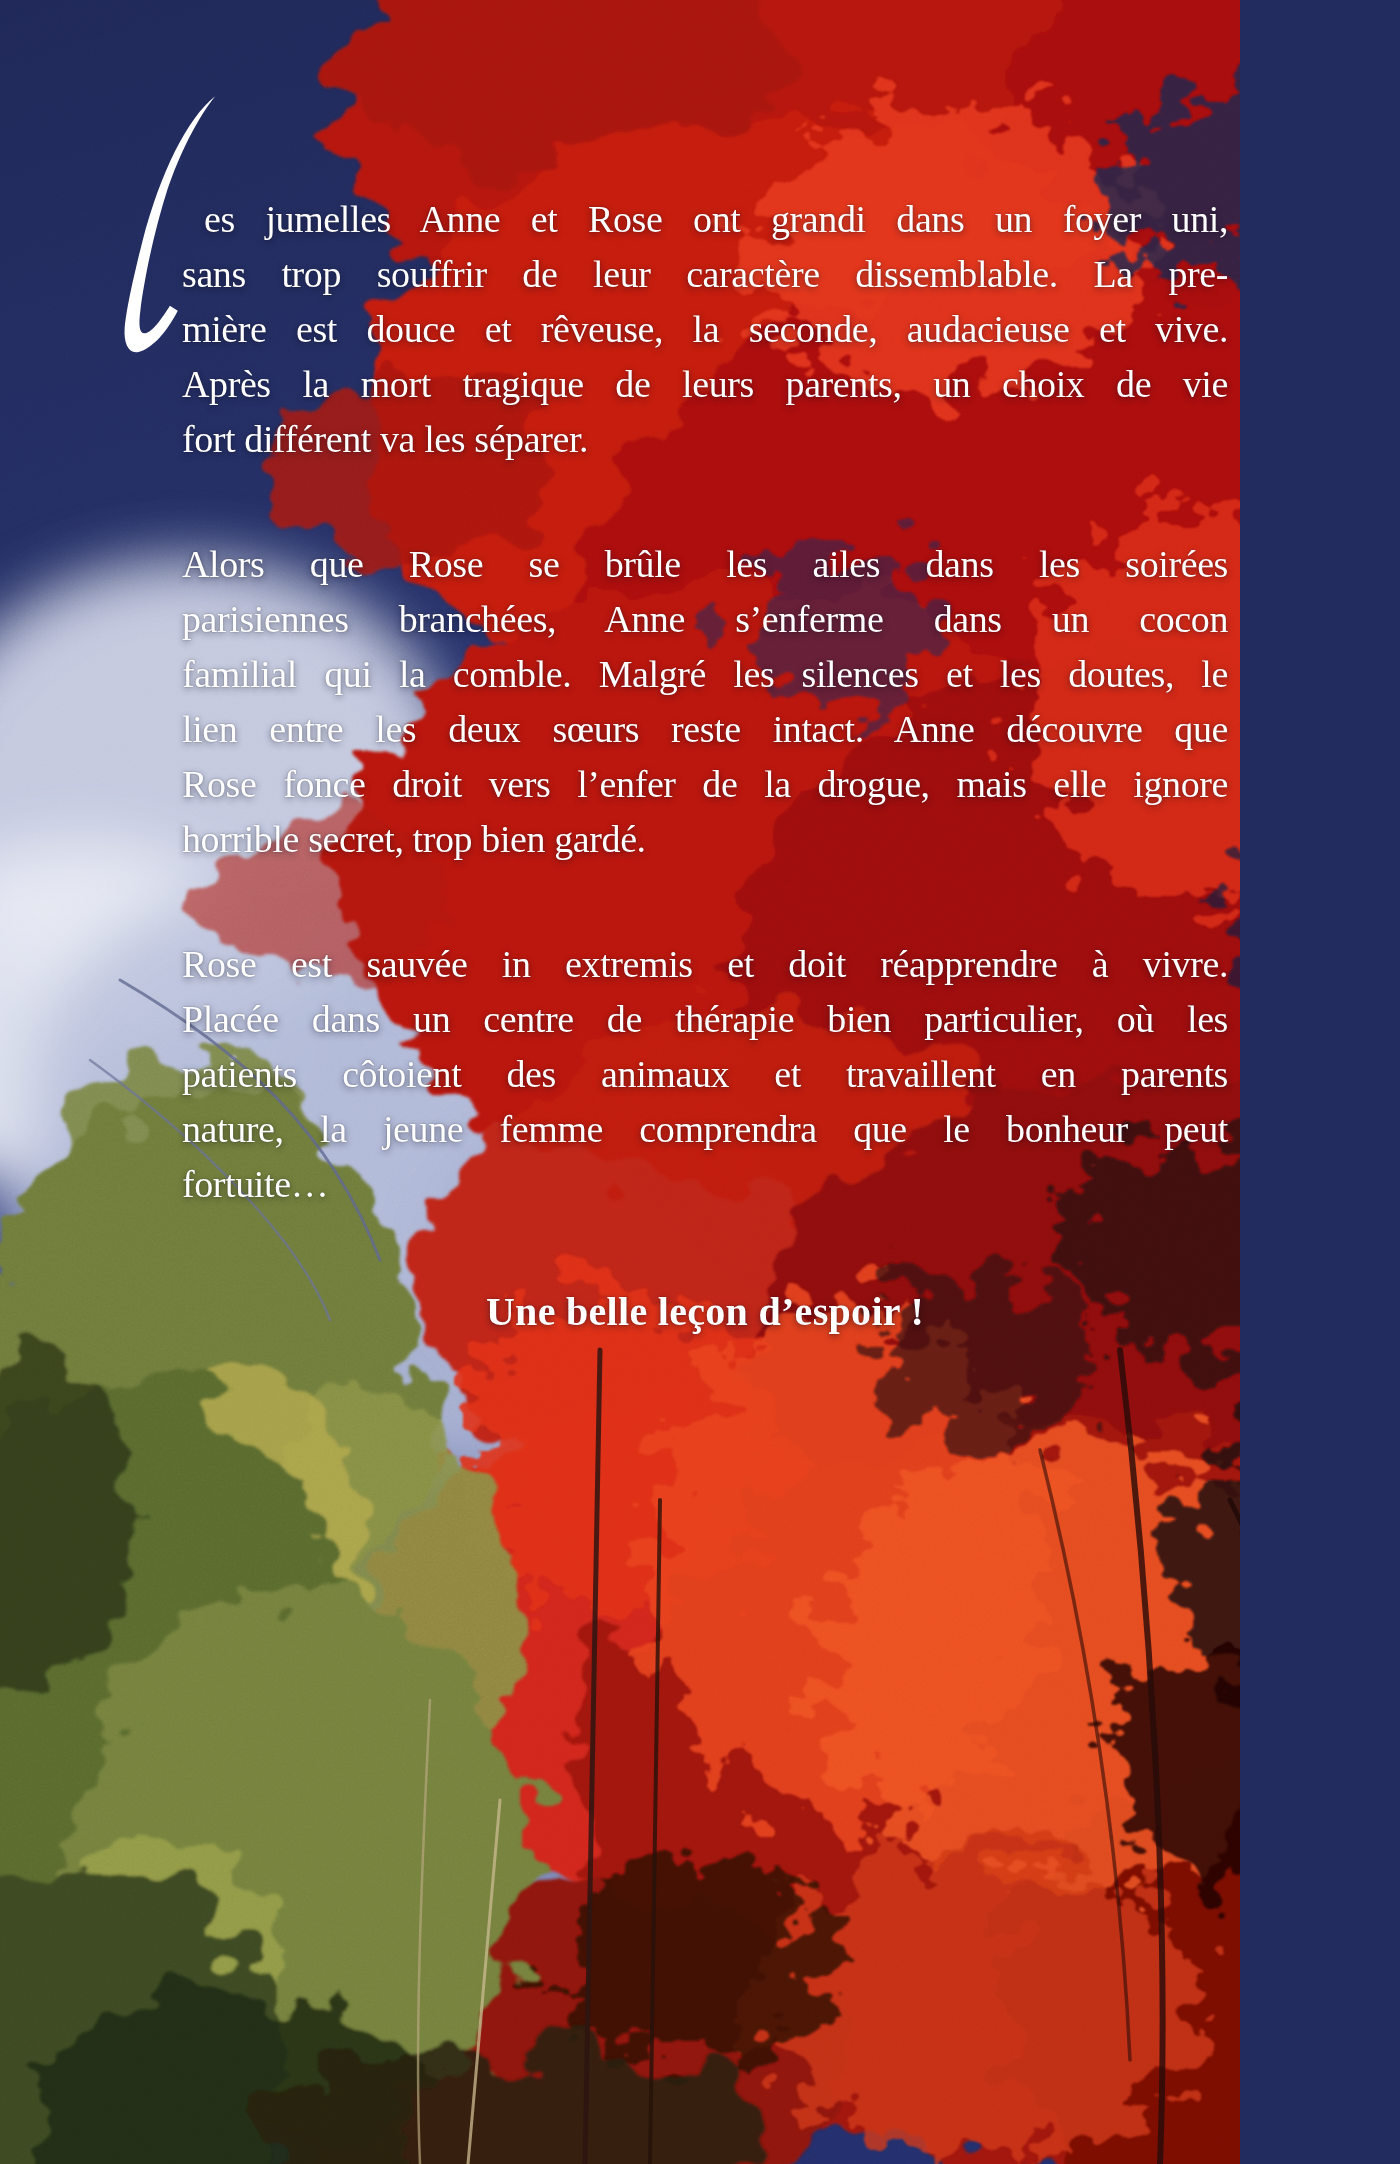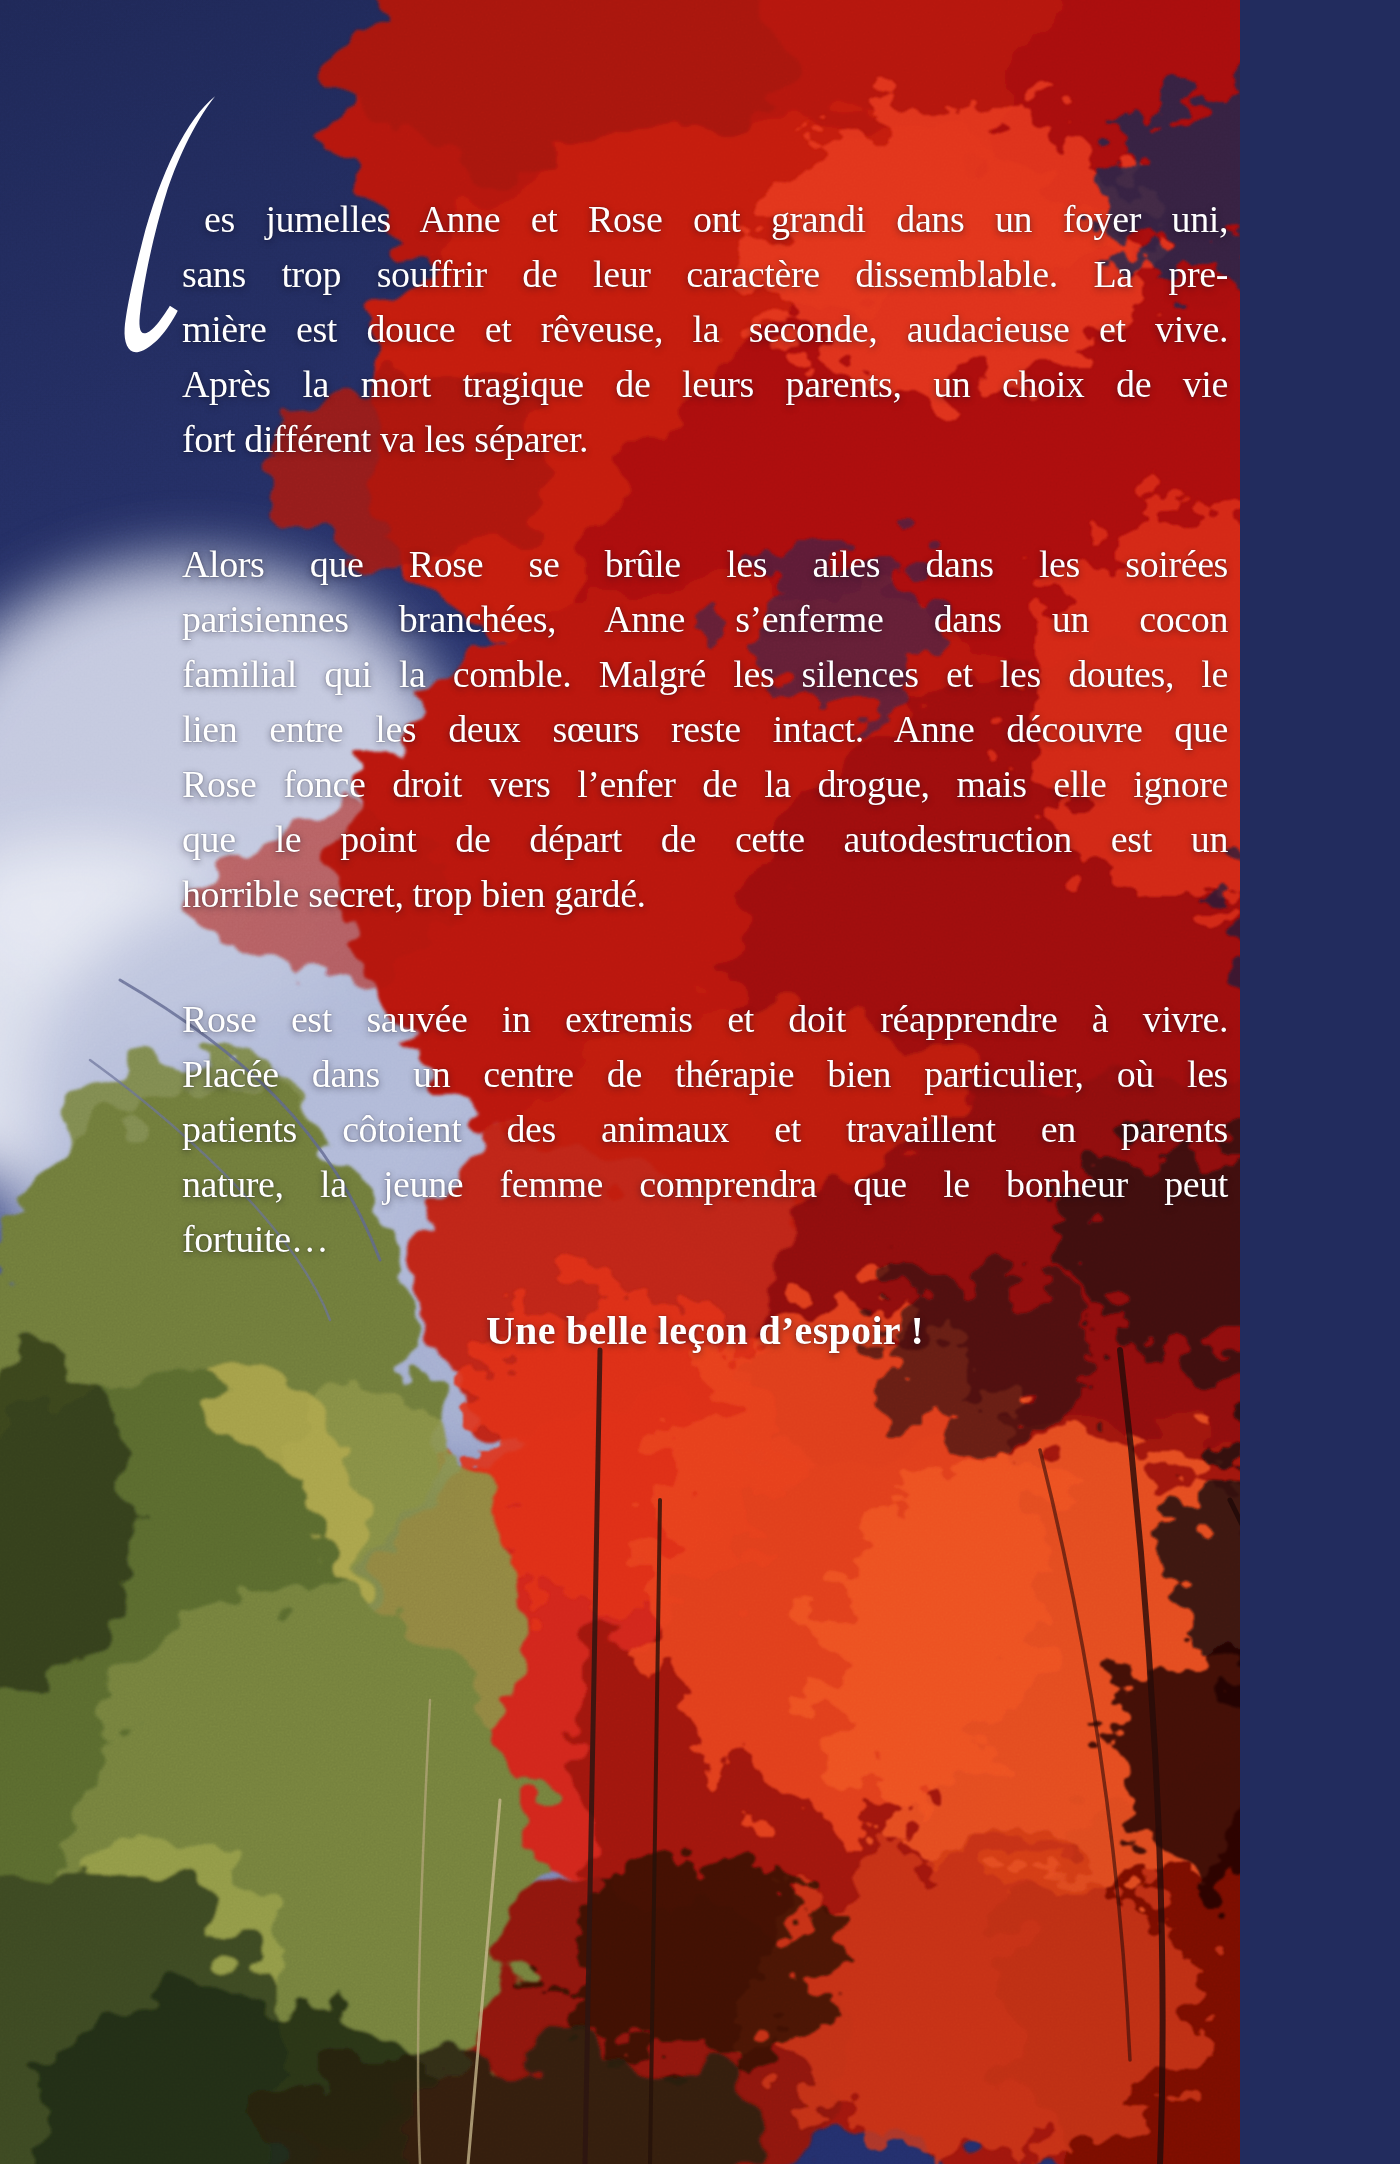--- a/index.html
+++ b/index.html
@@ -8,21 +8,21 @@
   .bg{position:absolute;left:0;top:0;width:1400px;height:2164px;display:block;}
   .dropcap{position:absolute;left:103px;top:96px;width:118px;height:268px;}
   .blurb{position:absolute;left:182px;top:192px;width:1046px;color:#ffffff;
          font-size:38px;line-height:55px;letter-spacing:-0.4px;
          text-shadow:0 2px 7px rgba(12,8,28,0.45),0 0 2px rgba(20,10,30,0.35);}
   .para{margin:0;}
   .para + .para{margin-top:70px;}
   .line{height:55px;text-align:justify;text-align-last:justify;white-space:nowrap;}
   .line.last{text-align-last:left;}
   .para:first-child .line:first-child{padding-left:22px;}
-  .tagline{margin-top:36px;font-weight:bold;font-size:40px;letter-spacing:0.3px;
+  .tagline{margin-top:72px;font-weight:bold;font-size:40px;letter-spacing:0.3px;
            text-align:left;text-align-last:center;white-space:nowrap;}
 </style>
 </head>
 <body>
 
 <div class="cover">
 
   <svg class="bg" viewBox="0 0 1400 2164" width="1400" height="2164" preserveAspectRatio="none" aria-hidden="true">
     <defs>
       <linearGradient id="sky" x1="0" y1="0" x2="0.2" y2="1">
@@ -158,21 +158,20 @@
         <div class="line">mière est douce et rêveuse, la seconde, audacieuse et vive.</div>
         <div class="line">Après la mort tragique de leurs parents, un choix de vie</div>
         <div class="line last">fort différent va les séparer.</div>
       </div>
     <div class="para">
         <div class="line">Alors que Rose se brûle les ailes dans les soirées</div>
         <div class="line">parisiennes branchées, Anne s’enferme dans un cocon</div>
         <div class="line">familial qui la comble. Malgré les silences et les doutes, le</div>
         <div class="line">lien entre les deux sœurs reste intact. Anne découvre que</div>
         <div class="line">Rose fonce droit vers l’enfer de la drogue, mais elle ignore</div>
-        <div class="line">que le point de départ de cette autodestruction est un</div>
         <div class="line last">horrible secret, trop bien gardé.</div>
       </div>
     <div class="para">
         <div class="line">Rose est sauvée in extremis et doit réapprendre à vivre.</div>
         <div class="line">Placée dans un centre de thérapie bien particulier, où les</div>
         <div class="line">patients côtoient des animaux et travaillent en parents</div>
         <div class="line">nature, la jeune femme comprendra que le bonheur peut</div>
         <div class="line last">fortuite…</div>
       </div>
     <div class="tagline">Une belle leçon d’espoir !</div>

